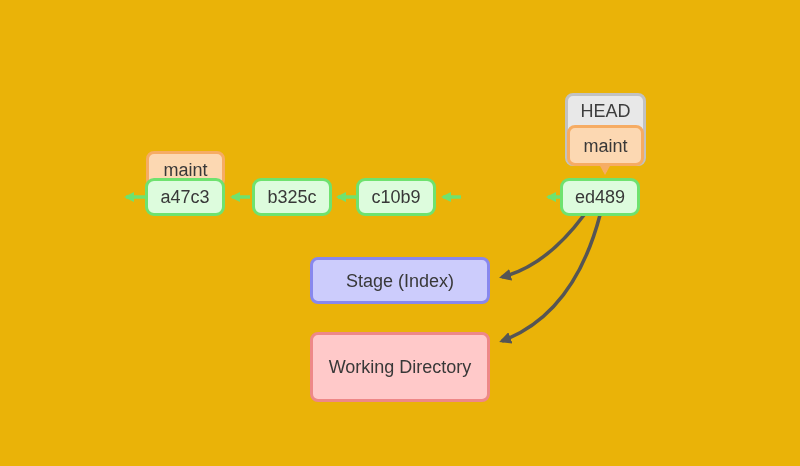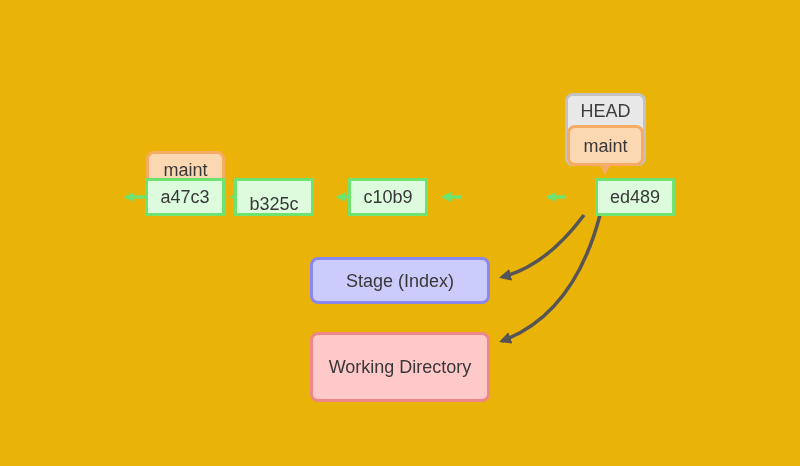--- a/index.html
+++ b/index.html
@@ -44,27 +44,27 @@
   .maint-box {
     left: 146px; top: 128px; width: 79px; height: 37px;
     background: #fcd8b2;
     border: 3px solid #f6ac64;
     margin-top: 23px;
   }
   .commit {
     top: 178px; width: 80px; height: 38px;
     background: #ddfcdd;
     border: 3px solid #6fe26f;
-    border-radius: 1px;
+    border-radius: 9px;
   }
   .commit-0 { left: 145px; }
-  .commit-1 { left: 234px; align-items: flex-end; }
-  .commit-2 { left: 348px; justify-content: center; }
+  .commit-1 { left: 252px; }
+  .commit-2 { left: 356px; justify-content: center; }
   .commit-3 { left: 461px; }
-  .commit-4 { left: 595px; }
+  .commit-4 { left: 560px; }
   .stage-box {
     left: 310px; top: 257px; width: 180px; height: 47px;
     background: #ccccfc;
     border: 3px solid #8888ee;
   }
   .working-box {
     left: 310px; top: 332px; width: 180px; height: 70px;
     background: #ffc9c9;
     border: 3px solid #ee8888;
   }

